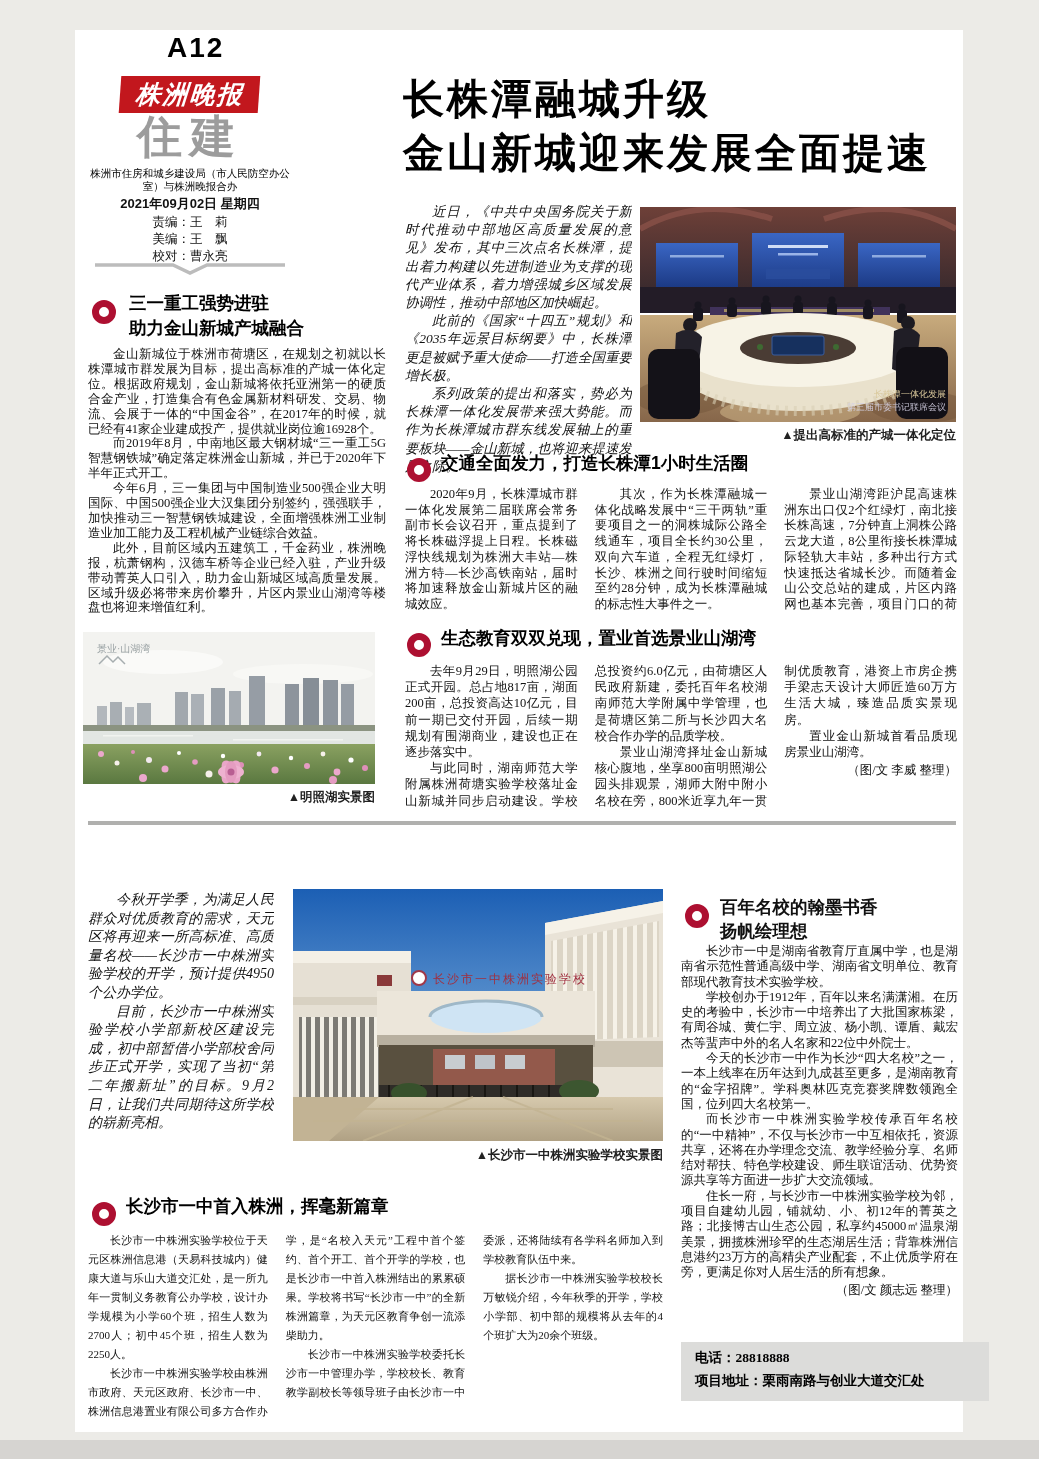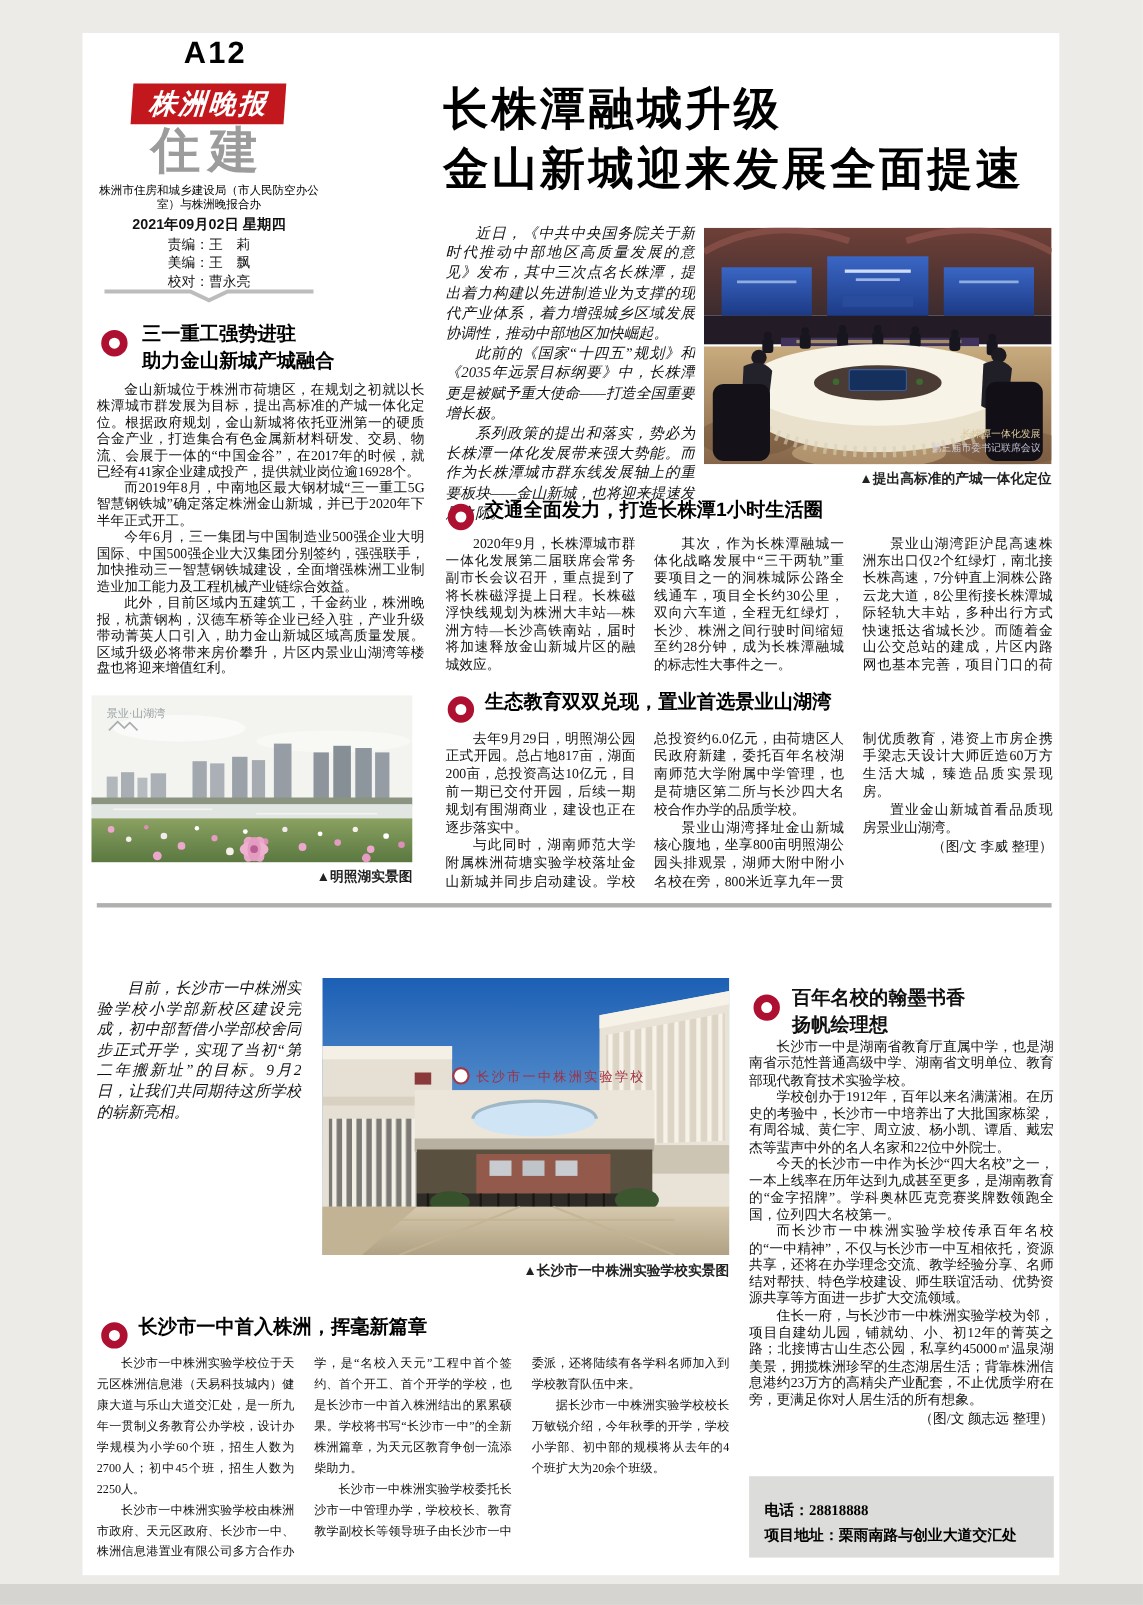--- a/index.html
+++ b/index.html
@@ -60,22 +60,22 @@
   #headline2{left:0;top:812px;width:888px;text-align:center;
     font:700 29px "Liberation Sans",sans-serif;letter-spacing:1px;color:#000;}
   #intro2{left:13px;top:861px;width:186px;height:298px;
     font:italic 14px/18.6px "Liberation Serif",serif;overflow:hidden;}
   #school-photo{left:218px;top:859px;width:370px;height:252px;}
   #school-cap{left:218px;top:1117px;width:370px;}
   #century-bullet{left:610px;top:874px;}
   #century-h{left:645px;top:865px;font:700 17.5px/24px "Liberation Sans",sans-serif;}
   #century-body{left:606px;top:914px;width:277px;height:386px;
     font-size:12.5px;line-height:15.3px;overflow:hidden;}
-  #contact{left:606px;top:1312px;width:277px;box-sizing:border-box;background:#dcdcda;
-    padding:19px 8px 9px 14px;font:700 13.5px/23px "Liberation Serif",serif;color:#000;}
+  #contact{left:606px;top:1312px;width:308px;box-sizing:border-box;background:#dcdcda;
+    padding:4px 8px 9px 14px;font:700 13.5px/23px "Liberation Serif",serif;color:#000;}
   #first-bullet{left:17px;top:1172px;}
   #first-h{left:51px;top:1164px;}
   #first-cols{left:13px;top:1201px;width:575px;height:200px;
     column-count:3;column-gap:18px;column-fill:auto;
     font-size:11px;line-height:19px;overflow:hidden;}
   #bottom-strip{position:absolute;left:0;top:1440px;width:1039px;height:19px;background:#d6d4d1;}
   svg{display:block;}
 </style>
 </head>
 <body>
@@ -277,20 +277,21 @@
     <p>与此同时，湖南师范大学附属株洲荷塘实验学校落址金山新城并同步启动建设。学校总投资约6.0亿元，由荷塘区人民政府新建，委托百年名校湖南师范大学附属中学管理，也是荷塘区第二所与长沙四大名校合作办学的品质学校。</p>
     <p>景业山湖湾择址金山新城核心腹地，坐享800亩明照湖公园头排观景，湖师大附中附小名校在旁，800米近享九年一贯制优质教育，港资上市房企携手梁志天设计大师匠造60万方生活大城，臻造品质实景现房。</p>
     <p>置业金山新城首看品质现房景业山湖湾。</p>
     <p class="byline">（图/文 李威 整理）</p>
   </div>
 
   <div class="abs" id="divider"></div>
 
 
   <div class="abs" id="intro2">
+    <p>今秋开学季，为满足人民群众对优质教育的需求，天元区将再迎来一所高标准、高质量名校——长沙市一中株洲实验学校的开学，预计提供4950个公办学位。</p>
     <p>目前，长沙市一中株洲实验学校小学部新校区建设完成，初中部暂借小学部校舍同步正式开学，实现了当初“第二年搬新址”的目标。9月2日，让我们共同期待这所学校的崭新亮相。</p>
   </div>
 
   <svg class="abs" id="school-photo" width="370" height="252" viewBox="0 0 370 252">
     <defs>
       <linearGradient id="sky" x1="0" y1="0" x2="0" y2="1">
         <stop offset="0" stop-color="#1c5fb4"></stop>
           <stop offset="1" stop-color="#9cc6e8"></stop>
       </linearGradient>
       <linearGradient id="ground" x1="0" y1="0" x2="0" y2="1">

